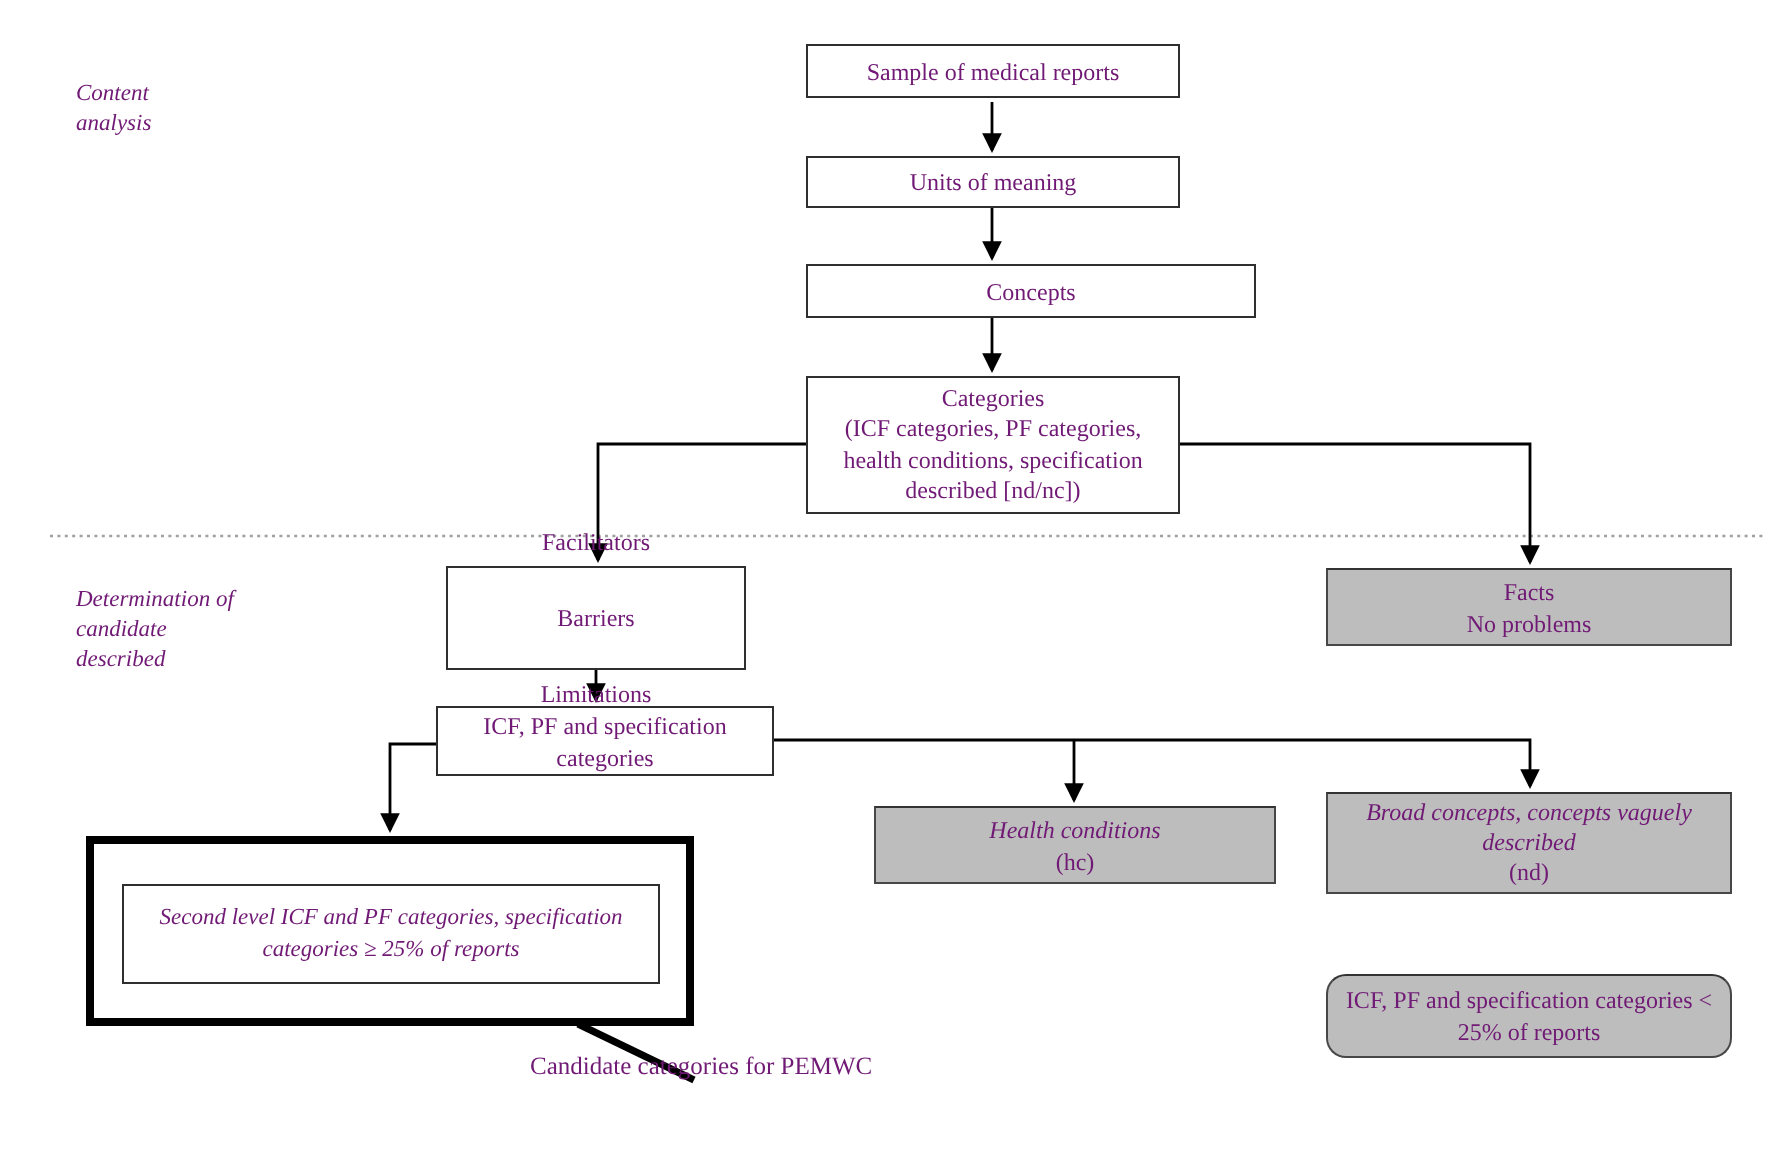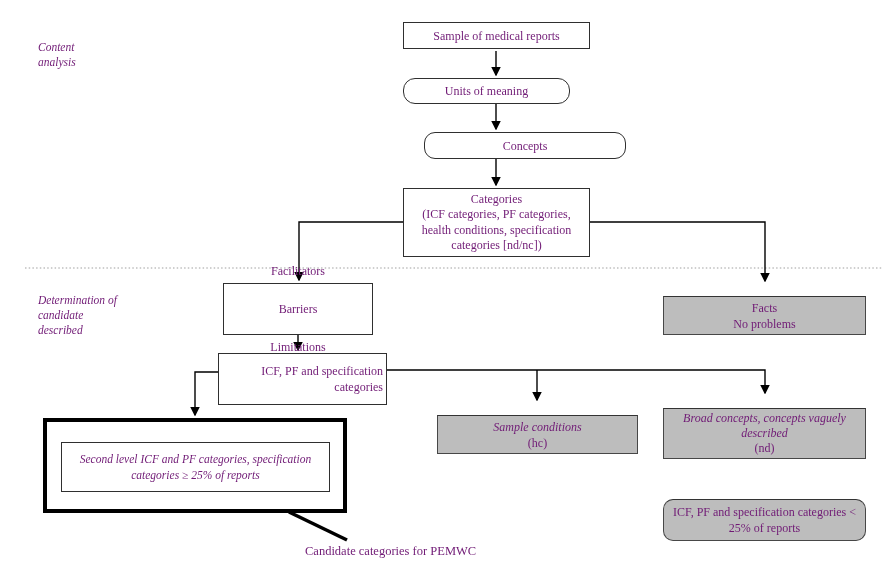--- a/index.html
+++ b/index.html
@@ -20,21 +20,21 @@
     display:flex;
     flex-direction:column;
     align-items:center;
     justify-content:center;
     text-align:center;
     font-size:12px;
     line-height:16px;
     padding:1px 3px;
   }
   .box .ln{white-space:nowrap;}
-  .gray{background:#bdbdbd;border:1.5px solid #474747;border-top-color:#333;margin-top:12px;}
+  .gray{background:#bdbdbd;border:1.5px solid #474747;border-top-color:#333;}
   .italic{font-style:italic;}
   .side-label{
     position:absolute;
     font-style:italic;
     font-size:11.5px;
     line-height:15px;
   }
   .thick{
     position:absolute;
     box-sizing:border-box;
@@ -92,66 +92,66 @@
 
     <line x1="289" y1="512" x2="347" y2="540" stroke="#000" stroke-width="3.6"></line>
   </svg>
 
   <div class="side-label" style="left:38px;top:40px;width:62px;">Content analysis</div>
   <div class="side-label" style="left:38px;top:293px;width:92px;">Determination of candidate described</div>
 
   <div class="box" style="left:403px;top:22px;width:187px;height:27px;">
     <div class="ln">Sample of medical reports</div>
   </div>
-  <div class="box" style="left:403px;top:78px;width:167px;height:26px;border-radius:12px;">
+  <div class="box" style="left:403px;top:78px;width:187px;height:26px;">
     <div class="ln">Units of meaning</div>
   </div>
-  <div class="box" style="left:424px;top:132px;width:202px;height:27px;border-radius:11px;">
+  <div class="box" style="left:403px;top:132px;width:225px;height:27px;">
     <div class="ln">Concepts</div>
   </div>
   <div class="box" style="left:403px;top:188px;width:187px;height:69px;line-height:15.5px;">
     <div class="ln">Categories</div>
     <div class="ln">(ICF categories, PF categories,</div>
     <div class="ln">health conditions, specification</div>
-    <div class="ln">categories [nd/nc])</div>
+    <div class="ln">described [nd/nc])</div>
   </div>
 
   <div class="box" style="left:223px;top:283px;width:150px;height:52px;gap:22px;">
     <div class="ln">Facilitators</div>
     <div class="ln">Barriers</div>
     <div class="ln">Limitations</div>
   </div>
 
   <div class="box gray" style="left:663px;top:284px;width:203px;height:39px;">
     <div class="ln">Facts</div>
     <div class="ln">No problems</div>
   </div>
 
-  <div class="box" style="left:218px;top:353px;width:169px;height:52px;align-items:flex-end;">
+  <div class="box" style="left:218px;top:353px;width:169px;height:35px;">
     <div class="ln">ICF, PF and specification</div>
     <div class="ln">categories</div>
   </div>
 
   <div class="box gray" style="left:437px;top:403px;width:201px;height:39px;">
-    <div class="ln italic">Sample conditions</div>
+    <div class="ln italic">Health conditions</div>
     <div class="ln">(hc)</div>
   </div>
 
   <div class="box gray" style="left:663px;top:396px;width:203px;height:51px;line-height:15px;">
     <div class="ln italic">Broad concepts, concepts vaguely</div>
     <div class="ln italic">described</div>
     <div class="ln">(nd)</div>
   </div>
 
   <div class="thick" style="left:43px;top:418px;width:304px;height:95px;"></div>
   <div class="inner" style="left:61px;top:442px;width:269px;height:50px;">
     <div class="ln" style="white-space:nowrap;">Second level ICF and PF categories,  specification</div>
     <div class="ln" style="white-space:nowrap;">categories ≥ 25% of reports</div>
   </div>
 
   <div class="box gray" style="left:663px;top:487px;width:203px;height:42px;border-radius:10px;">
     <div class="ln">ICF, PF and specification categories &lt;</div>
     <div class="ln">25% of reports</div>
   </div>
 
-  <div class="caption" style="left:265px;top:544px;margin-left:40px;">Candidate categories for PEMWC</div>
+  <div class="caption" style="left:265px;top:526px;">Candidate categories for PEMWC</div>
 
 </div>
 
 </body></html>

